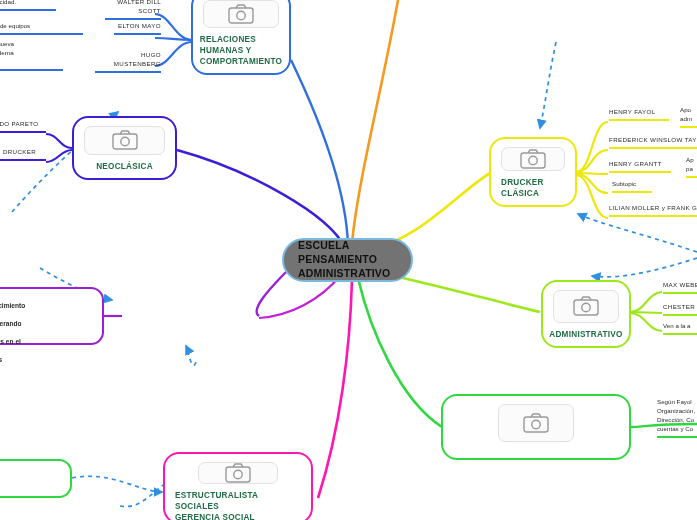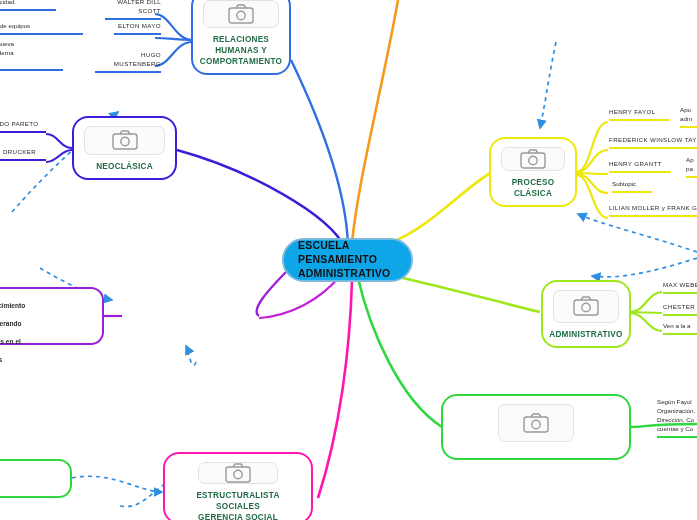--- a/index.html
+++ b/index.html
@@ -10,21 +10,21 @@
   }
   #canvas{position:absolute;inset:0;width:697px;height:520px;}
   svg.links{position:absolute;left:0;top:0;width:697px;height:520px;pointer-events:none;}
 
   
   .central{
     position:absolute;
     box-sizing:border-box;
     border:2px solid #7ab8dd;
     border-radius:22px;
-    background:#0ea5e9;
+    background:#737373;
     display:flex;align-items:center;
     padding:12px 14px;
     z-index:8;
   }
   .central .ctext{
     font-size:10.5px;font-weight:bold;color:#111111;line-height:1.32;
     letter-spacing:.2px;white-space:pre-line;
   }
 
   
@@ -38,21 +38,21 @@
   }
   .imgbox{
     border:1px solid #e2e2e2;border-radius:7px;background:#fbfbfb;
     display:flex;align-items:center;justify-content:center;
     width:100%;box-sizing:border-box;
   }
   .cam{display:block;}
   .topic .tlabel{
     margin-top:6px;
     font-size:8.2px;font-weight:bold;color:#1f6b45;
-    text-align:center;line-height:1.35;letter-spacing:.25px;
+    text-align:left;line-height:1.35;letter-spacing:.25px;
     white-space:pre-line;
   }
 
   
   .leaf{
     position:absolute;z-index:5;
     box-sizing:border-box;
   }
   .leaf .ltext{
     font-size:6.2px;color:#2b2b2b;line-height:1.45;white-space:pre-line;
@@ -177,21 +177,21 @@
   </div>
 
   <div class="topic" style="left:489px;top:137px;width:88px;height:70px;border-color:#ede80a;">
     <div class="imgbox" style="height:38px;">
       <svg class="cam" width="26" height="20" viewBox="0 0 26 20">
         <rect x="1" y="4" width="24" height="15" rx="2.5" fill="none" stroke="#9a9a9a" stroke-width="1.4"></rect>
         <path d="M8,4 L10,1 L16,1 L18,4" fill="none" stroke="#9a9a9a" stroke-width="1.4"></path>
         <circle cx="13" cy="11.5" r="4.2" fill="none" stroke="#9a9a9a" stroke-width="1.4"></circle>
       </svg>
     </div>
-    <span class="tlabel">PROCESO CLÁSICA</span>
+    <span class="tlabel">DRUCKER CLÁSICA</span>
   </div>
 
   <div class="topic" style="left:541px;top:280px;width:90px;height:68px;border-color:#9de81a;">
     <div class="imgbox" style="height:37px;">
       <svg class="cam" width="26" height="20" viewBox="0 0 26 20">
         <rect x="1" y="4" width="24" height="15" rx="2.5" fill="none" stroke="#9a9a9a" stroke-width="1.4"></rect>
         <path d="M8,4 L10,1 L16,1 L18,4" fill="none" stroke="#9a9a9a" stroke-width="1.4"></path>
         <circle cx="13" cy="11.5" r="4.2" fill="none" stroke="#9a9a9a" stroke-width="1.4"></circle>
       </svg>
     </div>

